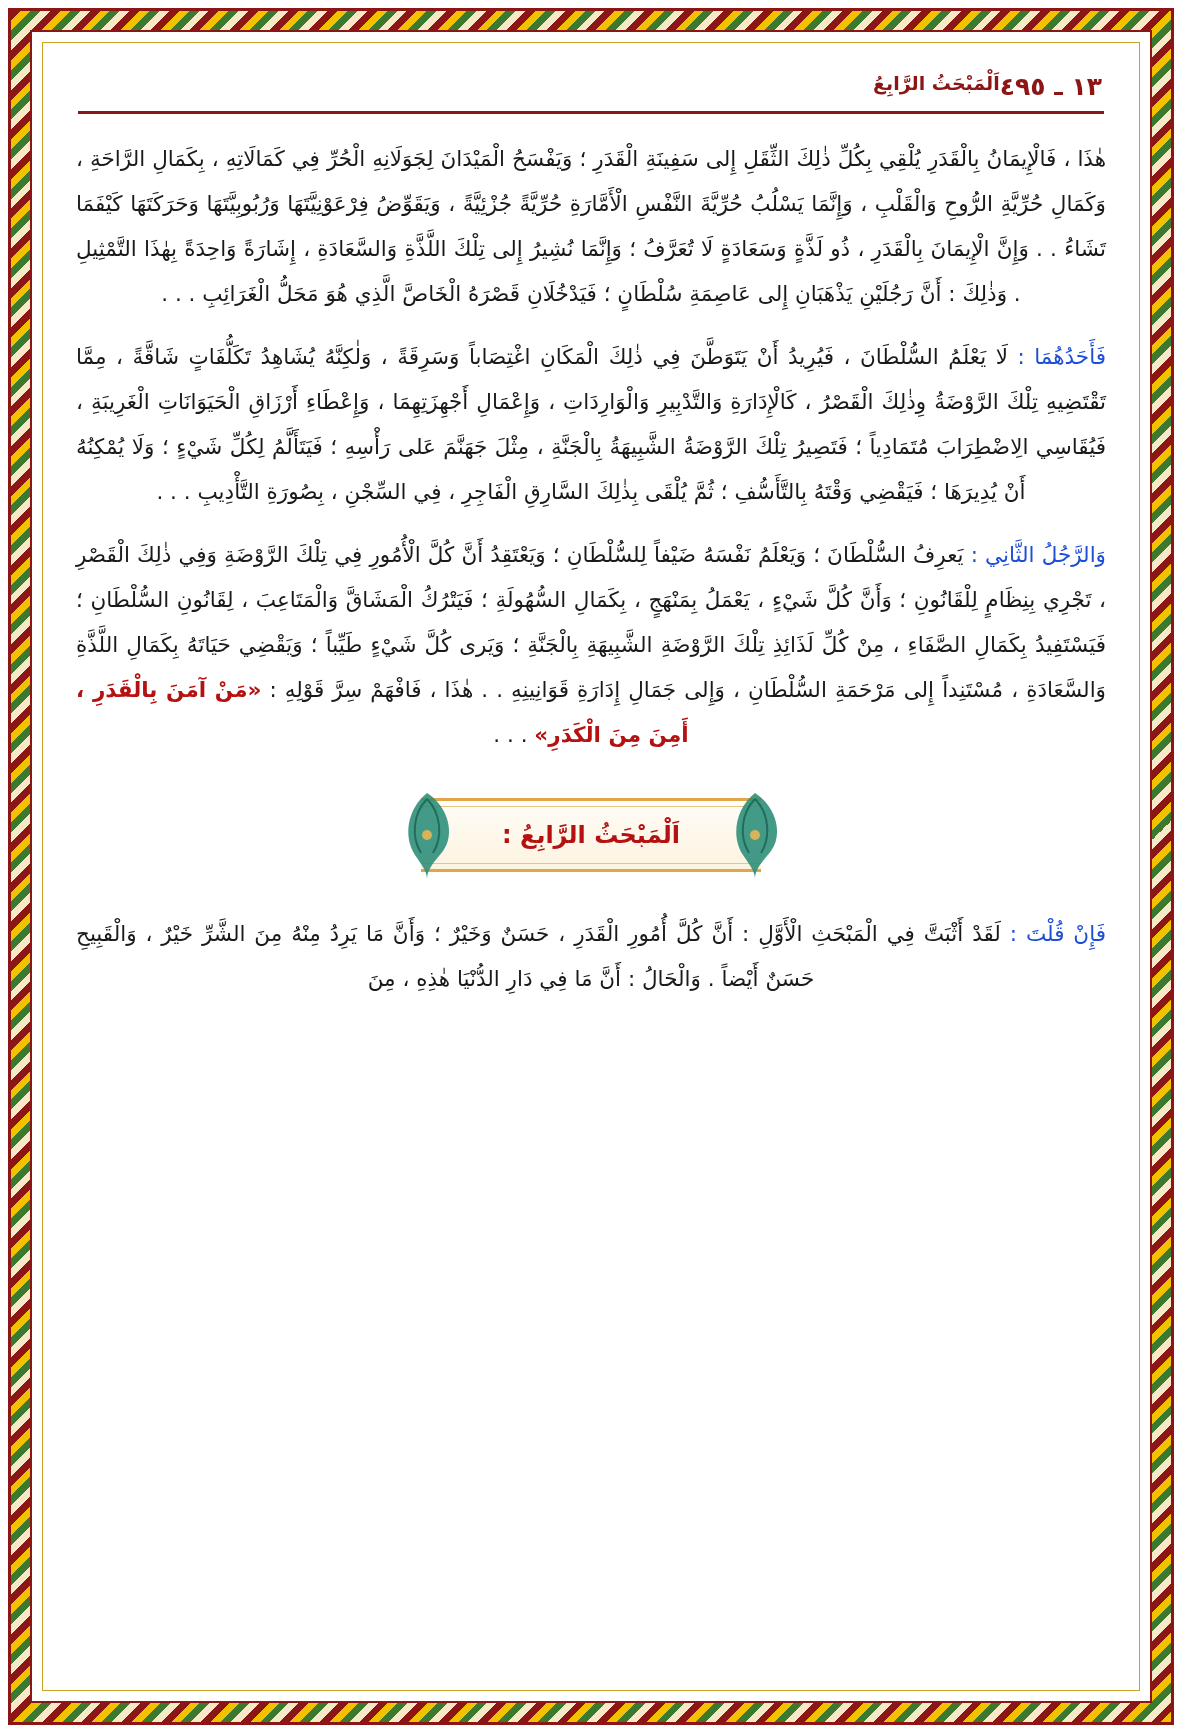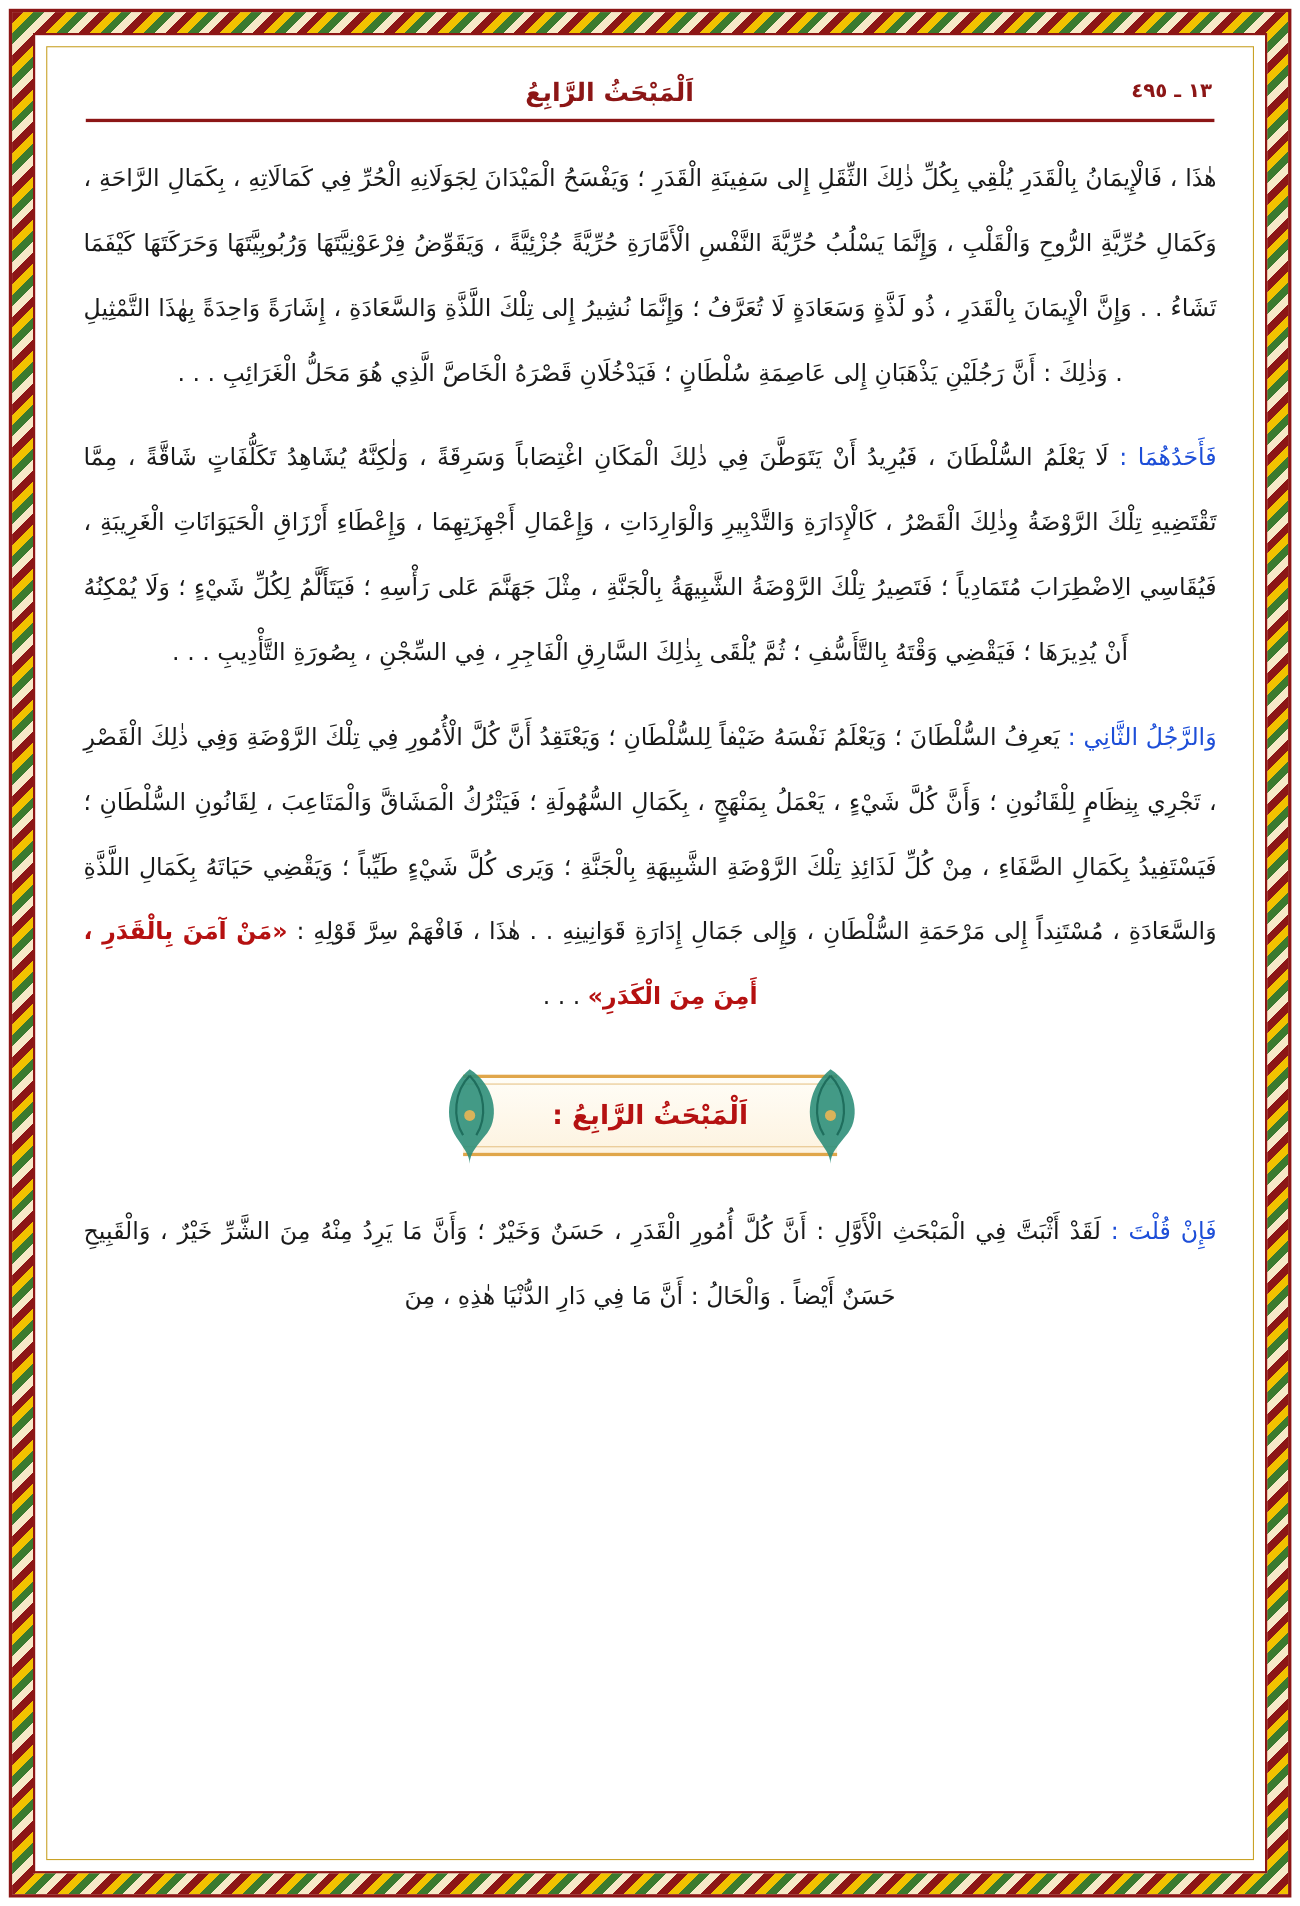--- a/index.html
+++ b/index.html
@@ -59,30 +59,30 @@
   .header-row {
     display: flex;
     align-items: flex-start;
     justify-content: space-between;
     direction: rtl;
     padding: 10px 18px 0 18px;
     position: relative;
   }
   .page-number {
     color: #8c1616;
-    font-size: 18px;
+    font-size: 25px;
     font-weight: bold;
     letter-spacing: 1px;
     white-space: nowrap;
   }
   .header-title {
     color: #8c1616;
-    font-size: 23px;
-    font-weight: bold;
-    text-align: center;
+    font-size: 19px;
+    font-weight: bold;
+    text-align: right;
     flex: 1;
   }
   .header-watermark {
     position: absolute;
     left: 0; right: 0;
     top: 26px;
     text-align: center;
     color: #f3b9b9;
     font-size: 22px;
     font-weight: bold;
@@ -94,21 +94,21 @@
     border-top: 3px solid #8c1616;
     height: 0;
   }
 
   .body-text {
     direction: rtl;
     text-align: justify;
     text-align-last: center;
     color: #1a1a1a;
     font-size: 21.5px;
-    line-height: 59px;
+    line-height: 45px;
     padding: 16px 14px 0 14px;
   }
   .para {
     margin: 0 0 18px 0;
     text-indent: 0;
   }
   .para.first { margin-top: 6px; }
   .lead {
     color: #1d4ed8;
     font-weight: normal;

